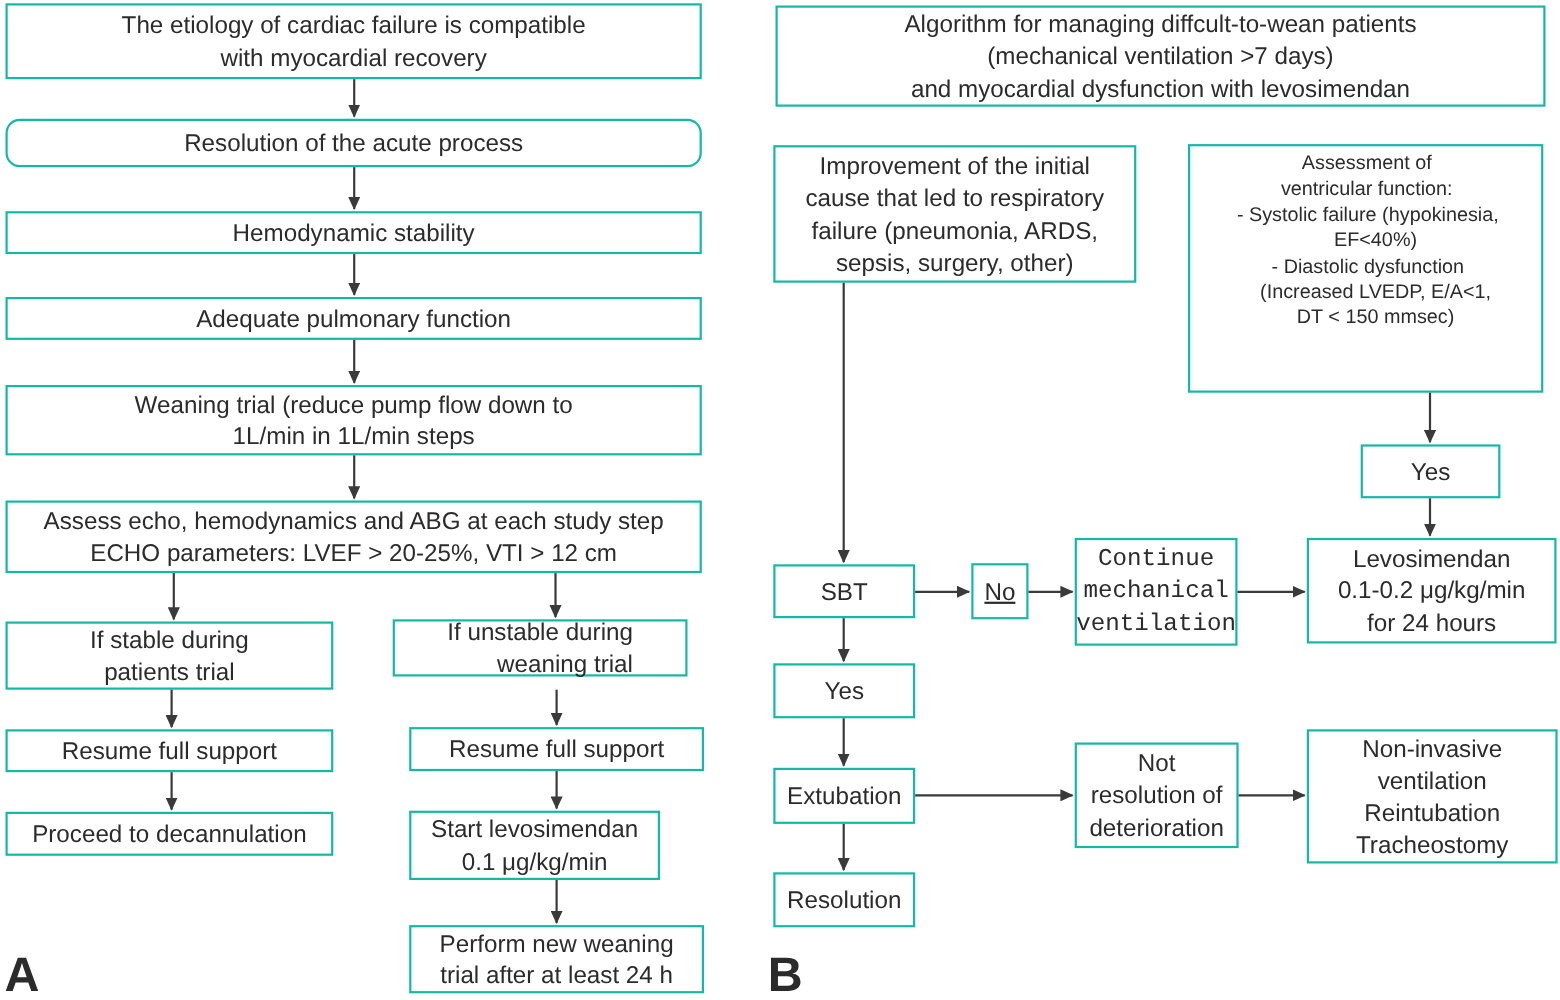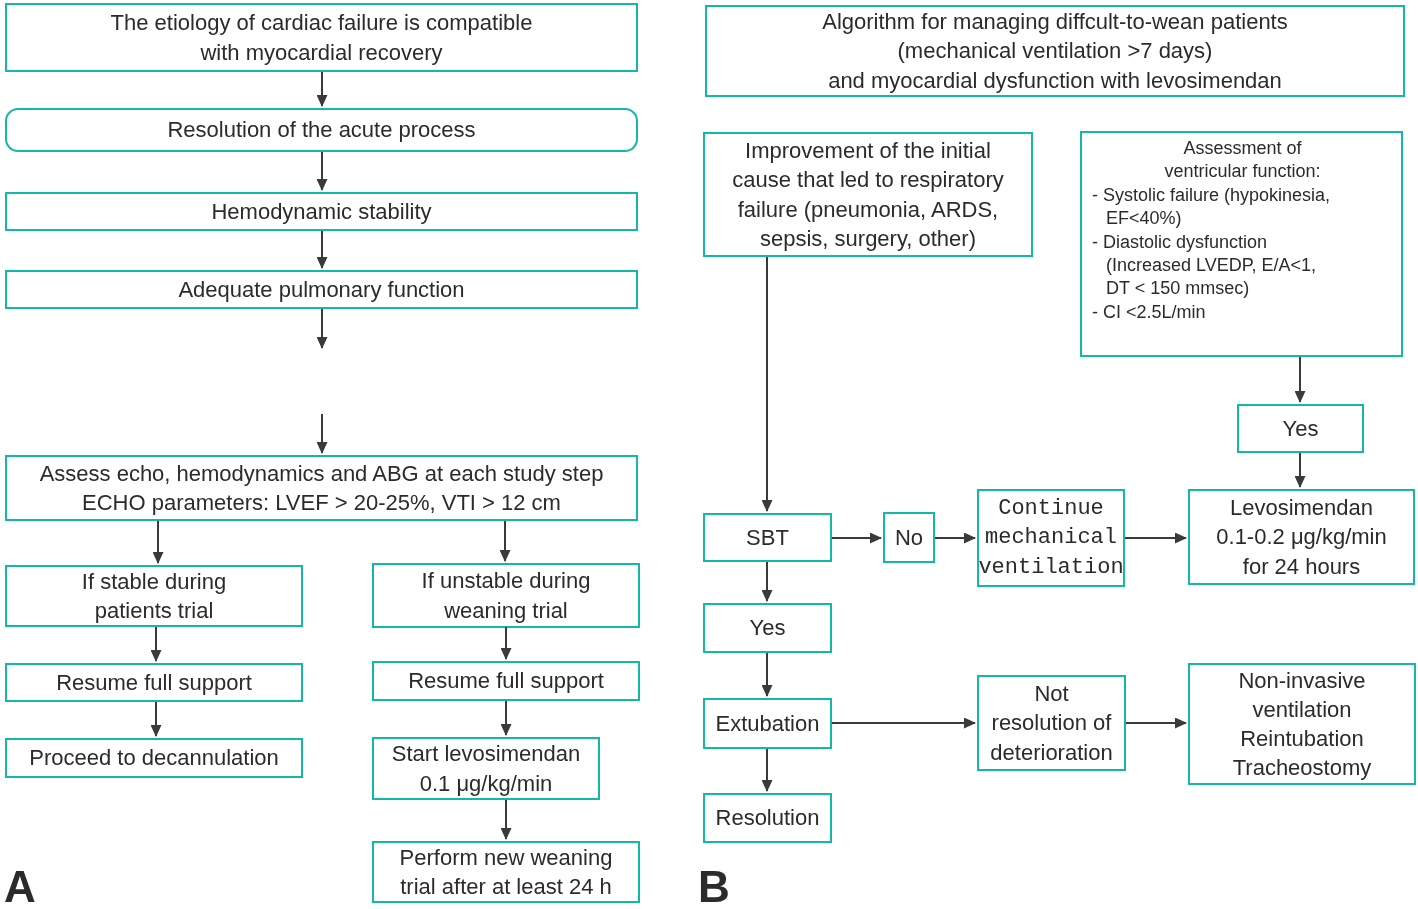--- a/index.html
+++ b/index.html
@@ -36,21 +36,21 @@
     padding: 4px 6px 2px 8px;
     font-size: 18px;
     line-height: 1.3;
   }
   .assess-title {
     text-align: center;
     white-space: pre-line;
     width: 100%;
   }
   .assess-item {
-    text-align: left;
+    text-align: center;
     white-space: pre-line;
     width: 100%;
     padding-left: 16px;
     text-indent: -14px;
     box-sizing: border-box;
   }
   .panel-label {
     position: absolute;
     font-size: 44px;
     font-weight: bold;
@@ -75,28 +75,30 @@
 
   <div class="box" style="left:5px; top:3px; width:633px; height:69px;">The etiology of cardiac failure is compatible
 with myocardial recovery</div>
 
   <div class="box" style="left:5px; top:108px; width:633px; height:44px;border-radius:13px;">Resolution of the acute process</div>
 
   <div class="box" style="left:5px; top:192px; width:633px; height:39px;">Hemodynamic stability</div>
 
   <div class="box" style="left:5px; top:270px; width:633px; height:39px;text-align:center;">Adequate pulmonary function</div>
 
+  <div class="box" style="left:5px; top:350px; width:633px; height:64px;">Weaning trial (reduce pump flow down to
+1L/min in 1L/min steps</div>
 
   <div class="box" style="left:5px; top:455px; width:633px; height:66px;">Assess echo, hemodynamics and ABG at each study step
 ECHO parameters: LVEF &gt; 20-25%, VTI &gt; 12 cm</div>
 
   <div class="box" style="left:5px; top:565px; width:298px; height:62px;">If stable during
 patients trial</div>
 
-  <div class="box" style="left:372px; top:563px; width:268px; height:65px;">If unstable during
+  <div class="box" style="left:357px; top:563px; width:268px; height:52px;text-align:right;">If unstable during
 weaning trial</div>
 
   <div class="box" style="left:5px; top:663px; width:298px; height:39px;">Resume full support</div>
 
   <div class="box" style="left:5px; top:738px; width:298px; height:40px;">Proceed to decannulation</div>
 
   <div class="box" style="left:372px; top:661px; width:268px; height:40px;">Resume full support</div>
 
   <div class="box" style="left:372px; top:737px; width:228px; height:63px;">Start levosimendan
 0.1 μg/kg/min</div>
@@ -116,28 +118,27 @@
 sepsis, surgery, other)</div>
 
   <div class="box assess-box" style="left:1080px; top:131px; width:323px; height:226px;">
     <div class="assess-title">Assessment of
 ventricular function:</div>
     <div class="assess-item">- Systolic failure (hypokinesia,
 EF&lt;40%)</div>
     <div class="assess-item">- Diastolic dysfunction
 (Increased LVEDP, E/A&lt;1,
 DT &lt; 150 mmsec)</div>
-    <div class="assess-item">- CI &lt;2.5L/min</div>
   </div>
 
   <div class="box" style="left:1237px; top:404px; width:127px; height:49px;">Yes</div>
 
   <div class="box" style="left:703px; top:513px; width:129px; height:49px;">SBT</div>
 
-  <div class="box" style="left:883px; top:512px; width:52px; height:51px;">No</div>
+  <div class="box" style="left:883px; top:512px; width:52px; height:51px;text-decoration:underline;">No</div>
 
   <div class="box" style="left:977px; top:489px; width:148px; height:98px;font-family:Liberation Mono, monospace;">Continue
 mechanical
 ventilation</div>
 
   <div class="box" style="left:1188px; top:489px; width:227px; height:96px;">Levosimendan
 0.1-0.2 μg/kg/min
 for 24 hours</div>
 
   <div class="box" style="left:703px; top:603px; width:129px; height:50px;">Yes</div>

